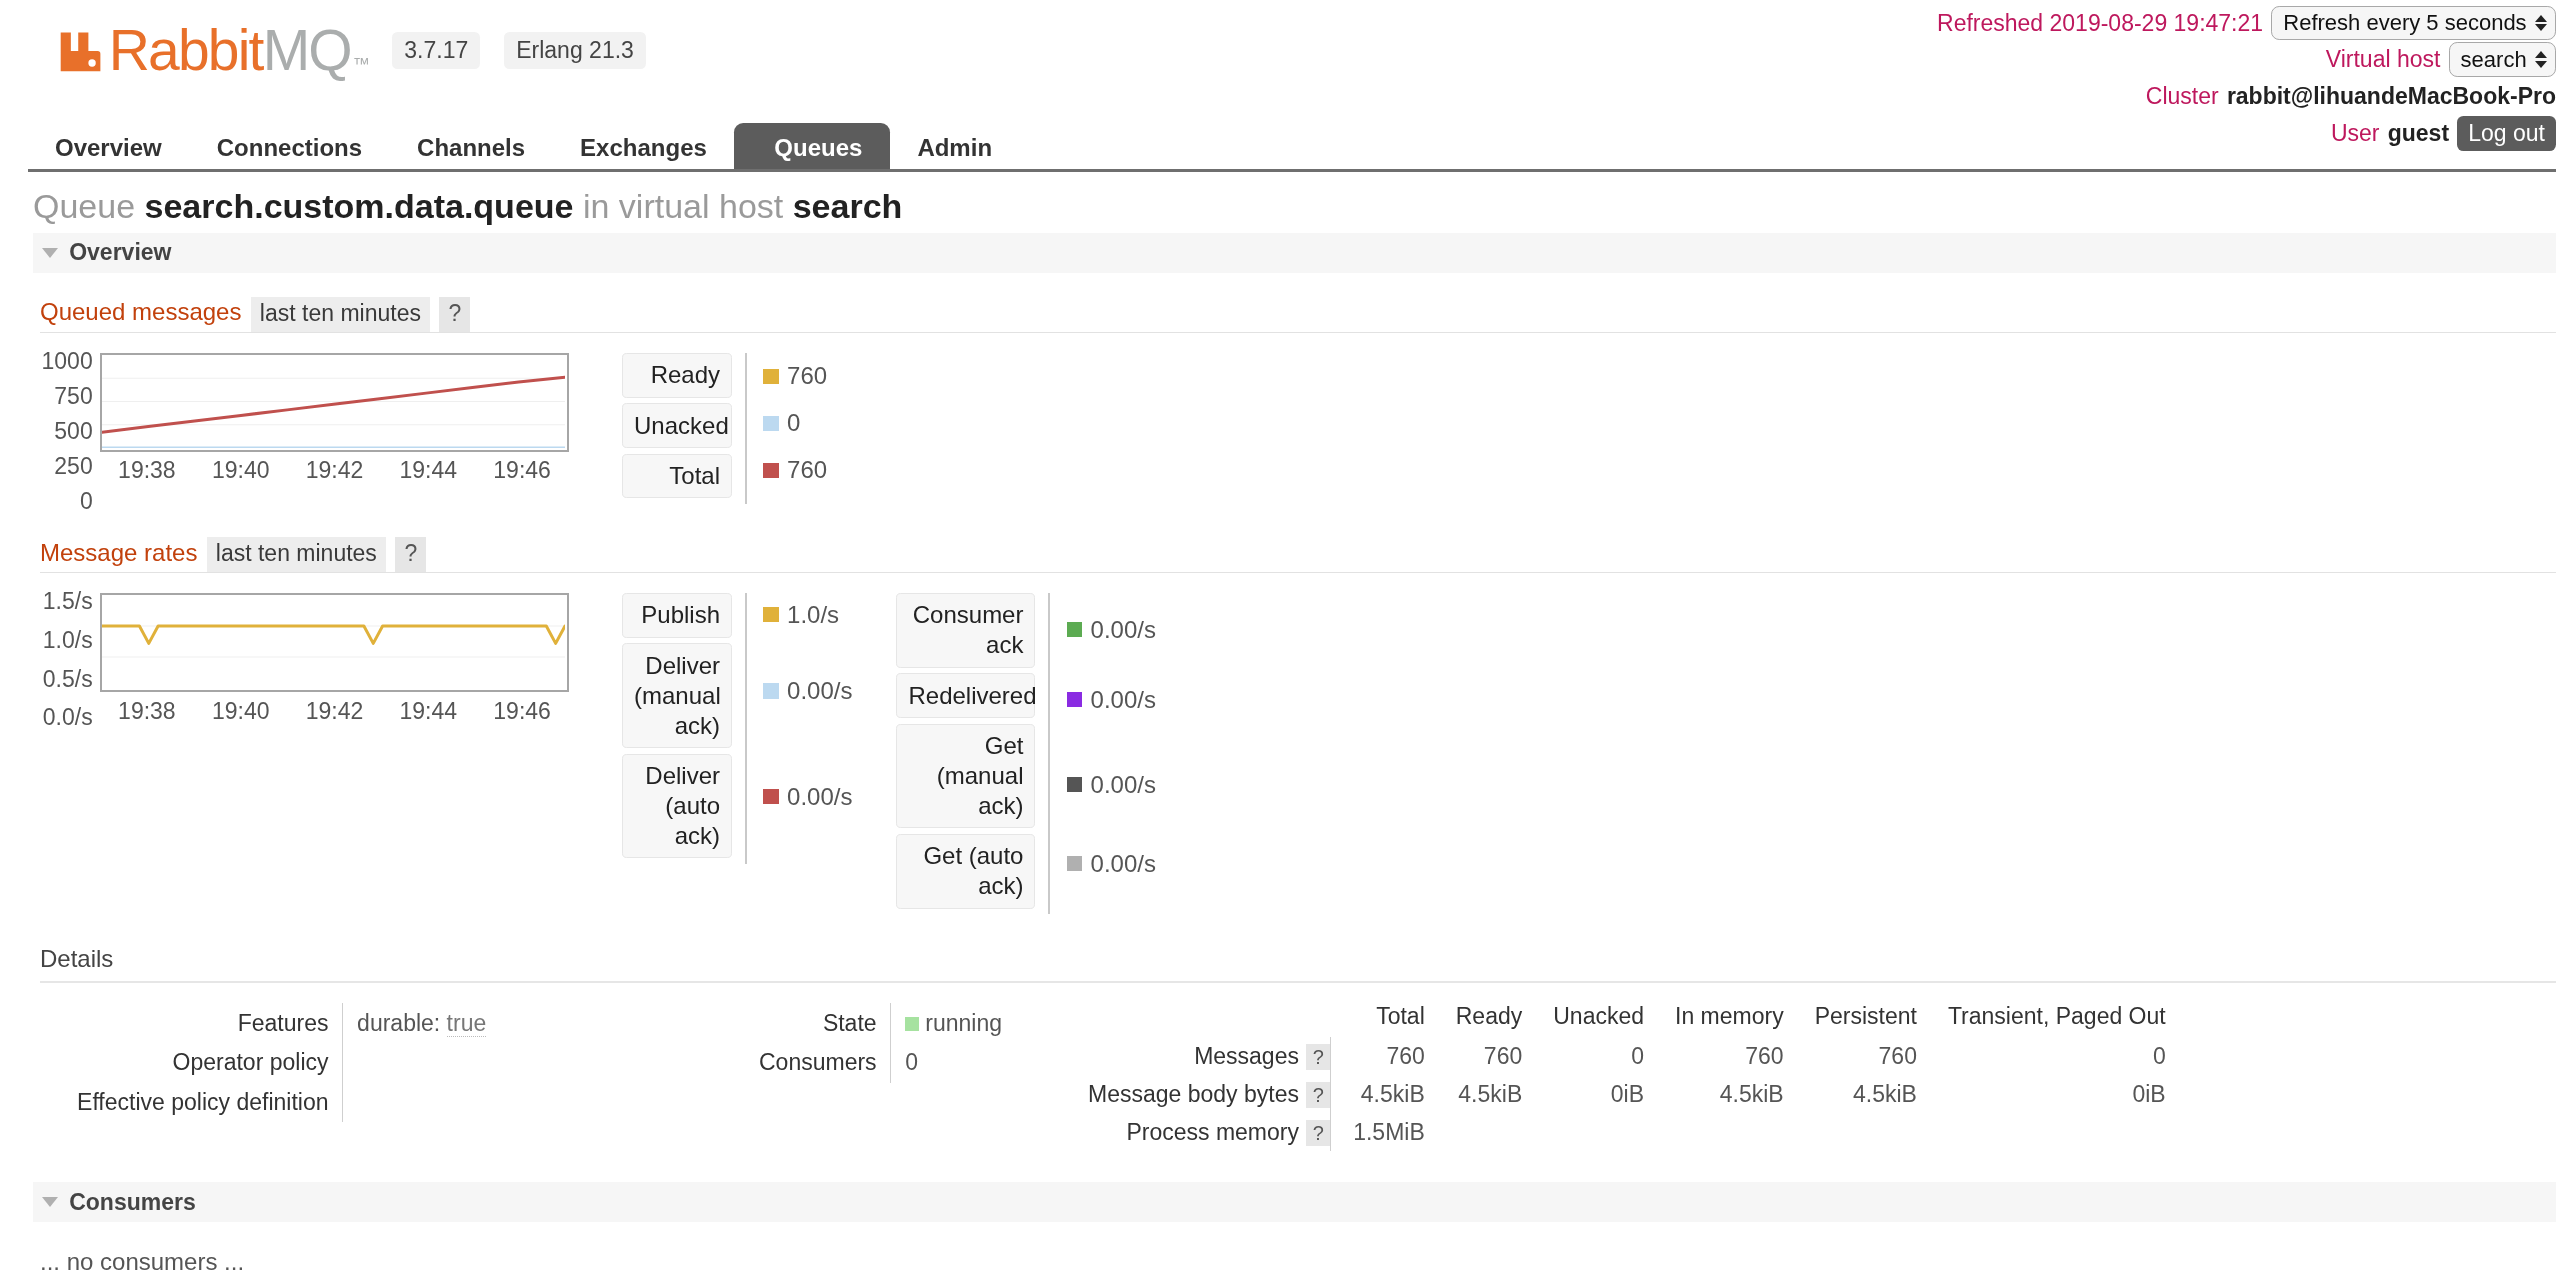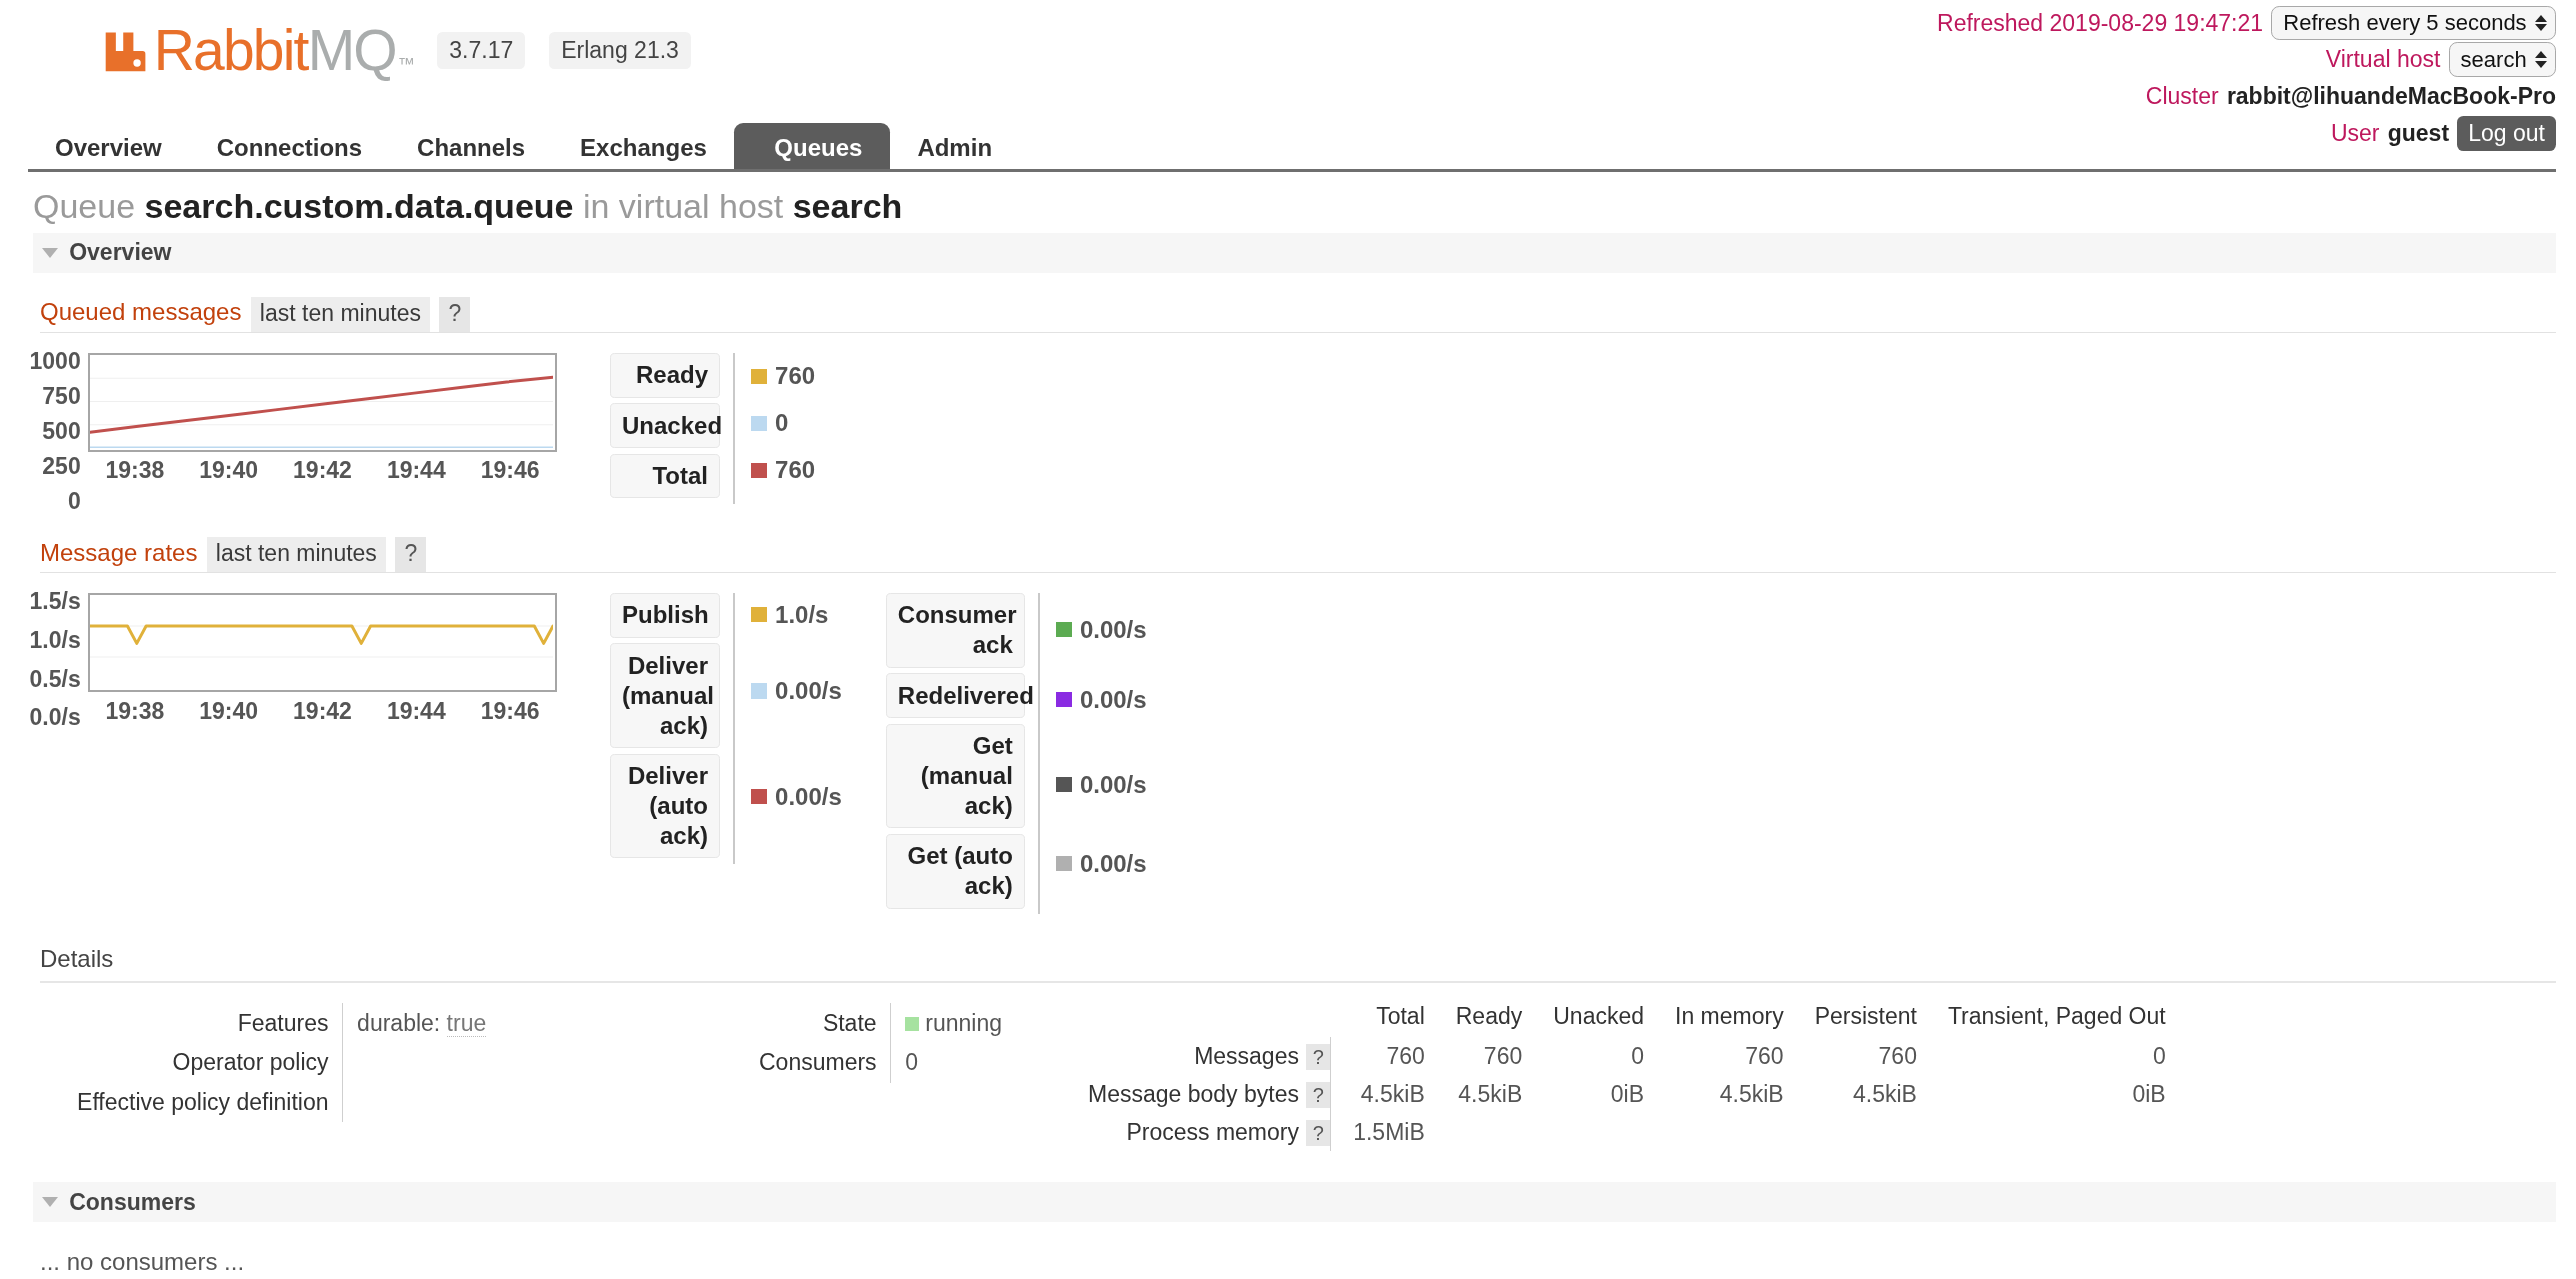--- a/index.html
+++ b/index.html
@@ -7,21 +7,21 @@
     margin: 0; padding: 0;
     width: 2576px; height: 1280px;
     background: #fff;
     font-family: "Liberation Sans", sans-serif;
     color: #444;
     overflow: hidden;
   }
   body { font-size: 22px; }
 
   
-  #header { position: relative; height: 121px; margin-left: 45px; }
+  #header { position: relative; height: 121px; }
 
   #logo-block {
     position: absolute; left: 57px; top: 22px;
     display: flex; align-items: center; gap: 24px;
   }
   .logo-wrap { display: flex; align-items: flex-end; }
   .logo-text { font-size: 57px; letter-spacing: -1.8px; line-height: 1; font-weight: 400; }
   .logo-rabbit { color: #e8702a; }
   .logo-mq { color: #aaadad; }
   .logo-tm { color: #aaadad; font-size: 17.4px; margin-left: 1.8px; margin-bottom: 7.3px; }
@@ -78,21 +78,21 @@
   .caret { width: 0; height: 0; border-left: 8.2px solid transparent; border-right: 8.2px solid transparent; border-top: 10px solid #b0b0b0; }
 
   
   .sub-head { display: flex; align-items: flex-end; margin: 24px 20px 0 40px; border-bottom: 0.9px solid #e2e2e2; }
   .sub-head .title { font-size: 24px; color: #c2410c; padding-bottom: 5.5px; padding-right: 9.2px; }
   .chip { background: #ededed; color: #3a3a3a; font-size: 23px; padding: 3.7px 9.2px 4.6px; }
   .qmark { background: #e6e6e6; color: #555; font-size: 23px; padding: 3.7px 9.2px 4.6px; margin-left: 9.2px; }
   .sub-head .spacer { flex: 1; }
 
   
-  .chart-row { display: flex; align-items: flex-start; margin-left: 28px; margin-top: 20px; font-weight: bold; }
+  .chart-row { display: flex; align-items: flex-start; margin-left: 40px; margin-top: 20px; }
   .chart-box { position: relative; }
   .yaxis {
     position: absolute; right: 100%; top: 0;
     text-align: right; padding-right: 7.3px; font-size: 23px; color: #555;
   }
   .yaxis div { line-height: 1; }
   .plot { position: relative; border: 2.7px solid #a6a6a6; background: #fff; }
   .plot svg { display: block; }
   .xaxis { display: flex; font-size: 23px; color: #555; margin-top: 5.5px; }
   .xaxis span { text-align: center; }

